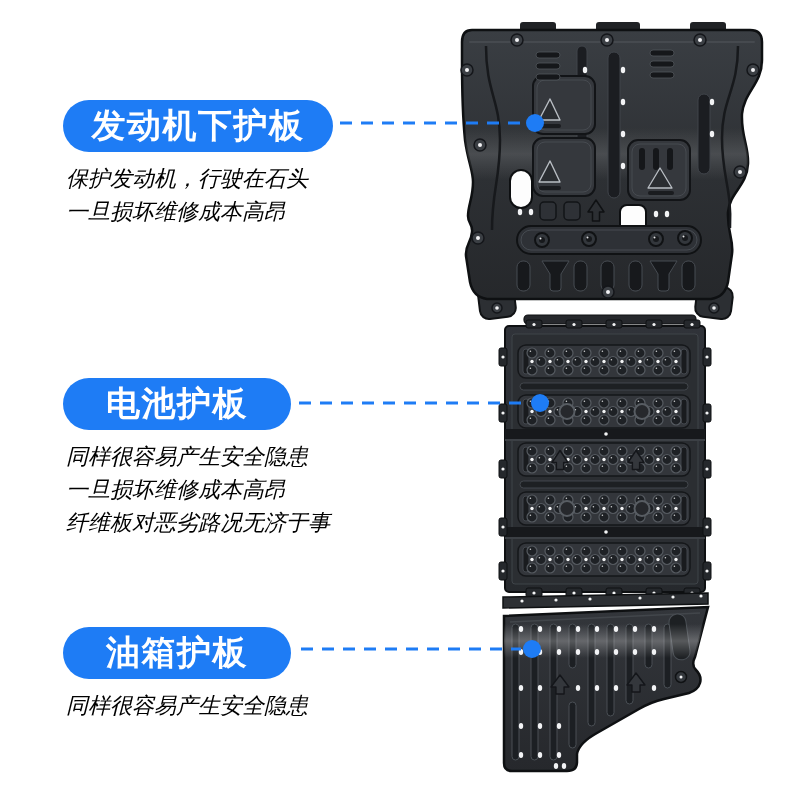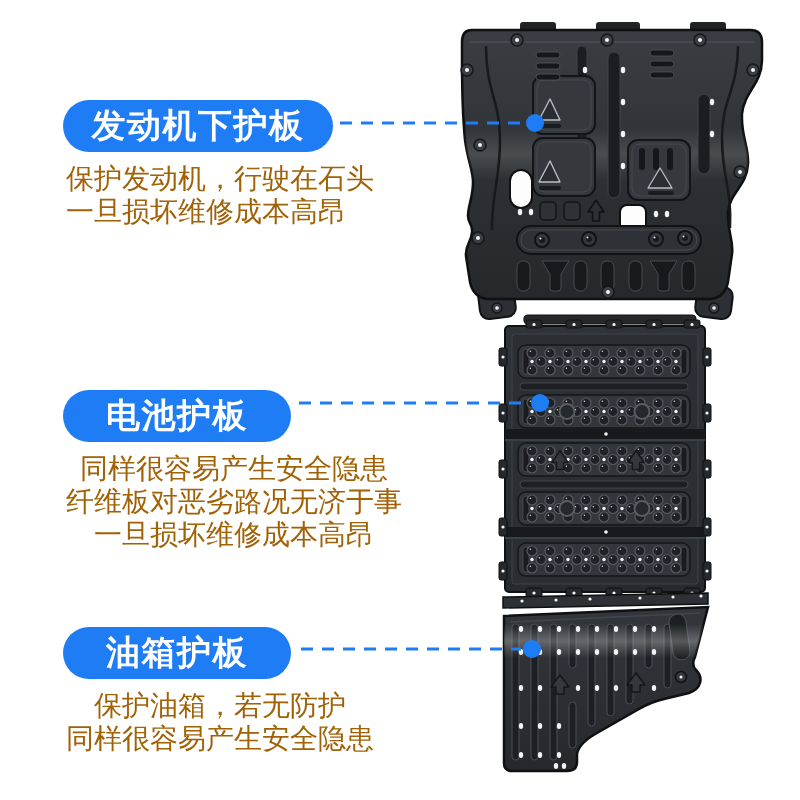--- a/index.html
+++ b/index.html
@@ -5,33 +5,34 @@
   html,body{margin:0;padding:0;}
   body{
     width:800px;height:800px;overflow:hidden;position:relative;
     font-family:"Liberation Sans","DejaVu Sans",sans-serif;
     background:#fff;
   }
   .stage{position:absolute;inset:0;width:800px;height:800px;}
   #plates{position:absolute;left:0;top:0;}
   .callout{position:absolute;left:63px;}
   .callout-engine{top:100px;}
-  .callout-battery{top:390px;text-align:center;}
+  .callout-battery{top:378px;}
   .callout-fuel{top:627px;text-align:center;}
   .pill{
     height:52px;border-radius:26px;background:var(--accent,#1e7cf5);
     color:#fff;font-weight:700;font-size:34px;letter-spacing:1.5px;
     display:flex;align-items:center;justify-content:center;
   }
   .callout-engine .pill{width:270px;}
   .callout-battery .pill,.callout-fuel .pill{width:228px;}
   .desc{
     margin-top:10px;padding-left:3px;
-    font-size:28px;line-height:33px;font-weight:500;color:#a16207;
+    font-size:22px;line-height:33px;font-weight:500;color:#000000;
     white-space:nowrap;
+    font-style:italic;
   }
   svg .connector-line{stroke:var(--accent,#1e7cf5);stroke-width:3;stroke-dasharray:12 9;fill:none;}
   svg .connector-dot{fill:var(--accent,#1e7cf5);}
 </style>
 </head>
 <body style="background: rgb(255, 255, 255);">
 
 <div class="stage">
 
 <svg id="plates" width="800" height="800" viewBox="0 0 800 800">
@@ -655,25 +656,24 @@
     <div class="desc">
       <div>保护发动机，行驶在石头</div>
       <div>一旦损坏维修成本高昂</div>
     </div>
   </div>
 
   <div class="callout callout-battery">
     <div class="pill">电池护板</div>
     <div class="desc">
       <div>同样很容易产生安全隐患</div>
+      <div>一旦损坏维修成本高昂</div>
       <div>纤维板对恶劣路况无济于事</div>
-      <div>一旦损坏维修成本高昂</div>
     </div>
   </div>
 
   <div class="callout callout-fuel">
     <div class="pill">油箱护板</div>
     <div class="desc">
-      <div>保护油箱，若无防护</div>
       <div>同样很容易产生安全隐患</div>
     </div>
   </div>
 </div>
 
 </body></html>

